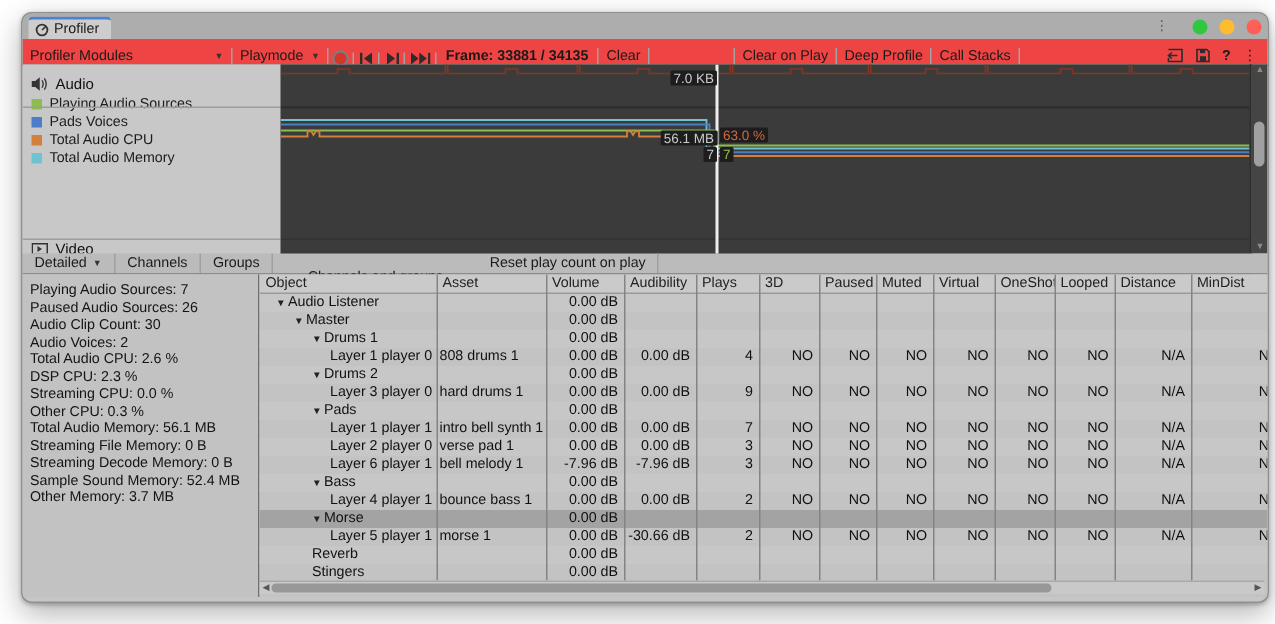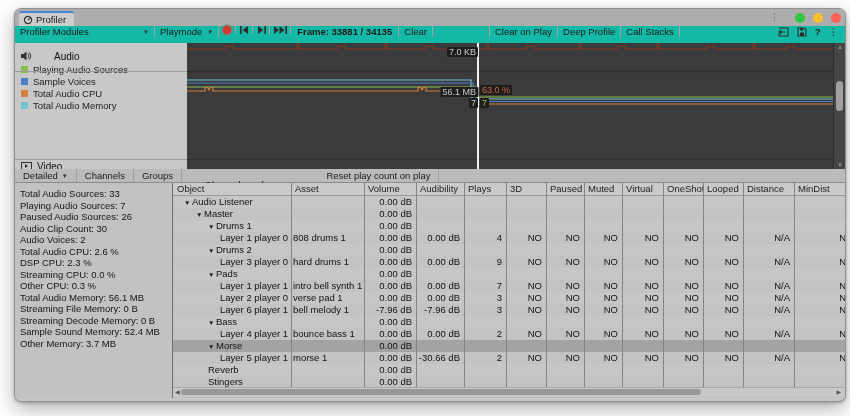--- a/index.html
+++ b/index.html
@@ -8,22 +8,22 @@
     border-radius:7px;overflow:hidden;box-shadow:0 7px 20px rgba(0,0,0,.30),0 1px 3px rgba(0,0,0,.25);
     border:1px solid #909090;box-sizing:border-box;}
   
   .titlebar{position:absolute;left:0;top:0;right:0;height:17px;background:#adadad;border-bottom:1px solid #8d8d8d;}
   .doc-tab{position:absolute;left:4px;top:2px;height:15px;background:#cdcdcd;border-top:2px solid #4a83d4;
     border-radius:3px 3px 0 0;display:flex;align-items:center;padding:0 8px 0 4px;box-sizing:border-box;}
   .doc-tab .lbl{font-size:9.5px;color:#1a1a1a;margin-left:3px;}
   .tl-dots{position:absolute;right:66px;top:3px;font-size:9px;color:#555;}
   .tl{position:absolute;top:4px;width:10px;height:10px;border-radius:50%;}
   
-  .toolbar{position:absolute;left:0;top:17px;right:0;height:17px;background:#14b8a6;border-bottom:1px solid #14532d;
-    display:flex;align-items:flex-start;font-size:9.5px;color:#1a1a1a;}
+  .toolbar{position:absolute;left:0;top:17px;right:0;height:17px;background:#ef4444;border-bottom:1px solid #14532d;
+    display:flex;align-items:flex-end;font-size:9.5px;color:#1a1a1a;}
   .tb{display:flex;align-items:center;padding:0 5px;border-right:1px solid #a2a2a2;box-sizing:border-box;white-space:nowrap;}
   .tb.first{border-left:none;}
   .tb .arrow{font-size:6px;margin-left:5px;color:#333;}
   .tb-label{display:flex;align-items:center;padding:0 6px;white-space:nowrap;font-weight:bold;}
   .tb-icon{width:17px;justify-content:center;padding:0 2px;}
   .rec-dot{width:8px;height:8px;border-radius:50%;background:#d2382a;box-shadow:0 0 0 1.5px #7d7d7d;}
   .right-icons{display:flex;align-items:center;margin-left:auto;padding-right:3px;}
   .right-icons .tb{border-right:none;padding:0 4px;}
   .spacer56{width:56px;}
   
@@ -143,35 +143,35 @@
       <div class="tb" style="font-weight:bold;">?</div>
       <div class="tb">
           <span>⋮</span>
         </div>
     </div>
   </div>
 
   <div class="chart-area">
     <div class="legend-panel">
       <div class="module-sep" style="top:28px;"></div>
-      <div class="module-header" style="margin-top:6px;gap:17px;">
+      <div class="module-header" style="margin-top:6px;">
         <svg width="11" height="10" viewBox="0 0 11 10">
           <path d="M0,3 H2.5 L5.5,0.5 V9.5 L2.5,7 H0 Z" fill="#333"></path>
           <path d="M7,2.5 Q8.6,5 7,7.5 M8.6,1.2 Q11,5 8.6,8.8" fill="none" stroke="#333" stroke-width="0.9"></path>
         </svg>
         <span class="mlbl">Audio</span>
       </div>
       <div id="audio-legend">
           <div class="legend-item">
             <span class="swatch" style="background: rgb(140, 190, 79);"></span>
             <span>Playing Audio Sources</span>
           </div>
           <div class="legend-item">
             <span class="swatch" style="background: rgb(75, 126, 200);"></span>
-            <span>Sample Voices</span>
+            <span>Pads Voices</span>
           </div>
           <div class="legend-item">
             <span class="swatch" style="background: rgb(210, 128, 59);"></span>
             <span>Total Audio CPU</span>
           </div>
           <div class="legend-item">
             <span class="swatch" style="background: rgb(111, 194, 208);"></span>
             <span>Total Audio Memory</span>
           </div>
         </div>
@@ -221,21 +221,20 @@
       <span class="arrow">▼</span>
     </div>
     <div class="vt">Channels</div>
     <div class="vt">Groups</div>
     <div class="vt active">Channels and groups</div>
     <div class="vt">Reset play count on play</div>
   </div>
 
   <div class="detail">
     <div class="stats" id="stats-panel">
-        <div class="stat-line">Total Audio Sources: 33</div>
         <div class="stat-line">Playing Audio Sources: 7</div>
         <div class="stat-line">Paused Audio Sources: 26</div>
         <div class="stat-line">Audio Clip Count: 30</div>
         <div class="stat-line">Audio Voices: 2</div>
         <div class="stat-line">Total Audio CPU: 2.6 %</div>
         <div class="stat-line">DSP CPU: 2.3 %</div>
         <div class="stat-line">Streaming CPU: 0.0 %</div>
         <div class="stat-line">Other CPU: 0.3 %</div>
         <div class="stat-line">Total Audio Memory: 56.1 MB</div>
         <div class="stat-line">Streaming File Memory: 0 B</div>

